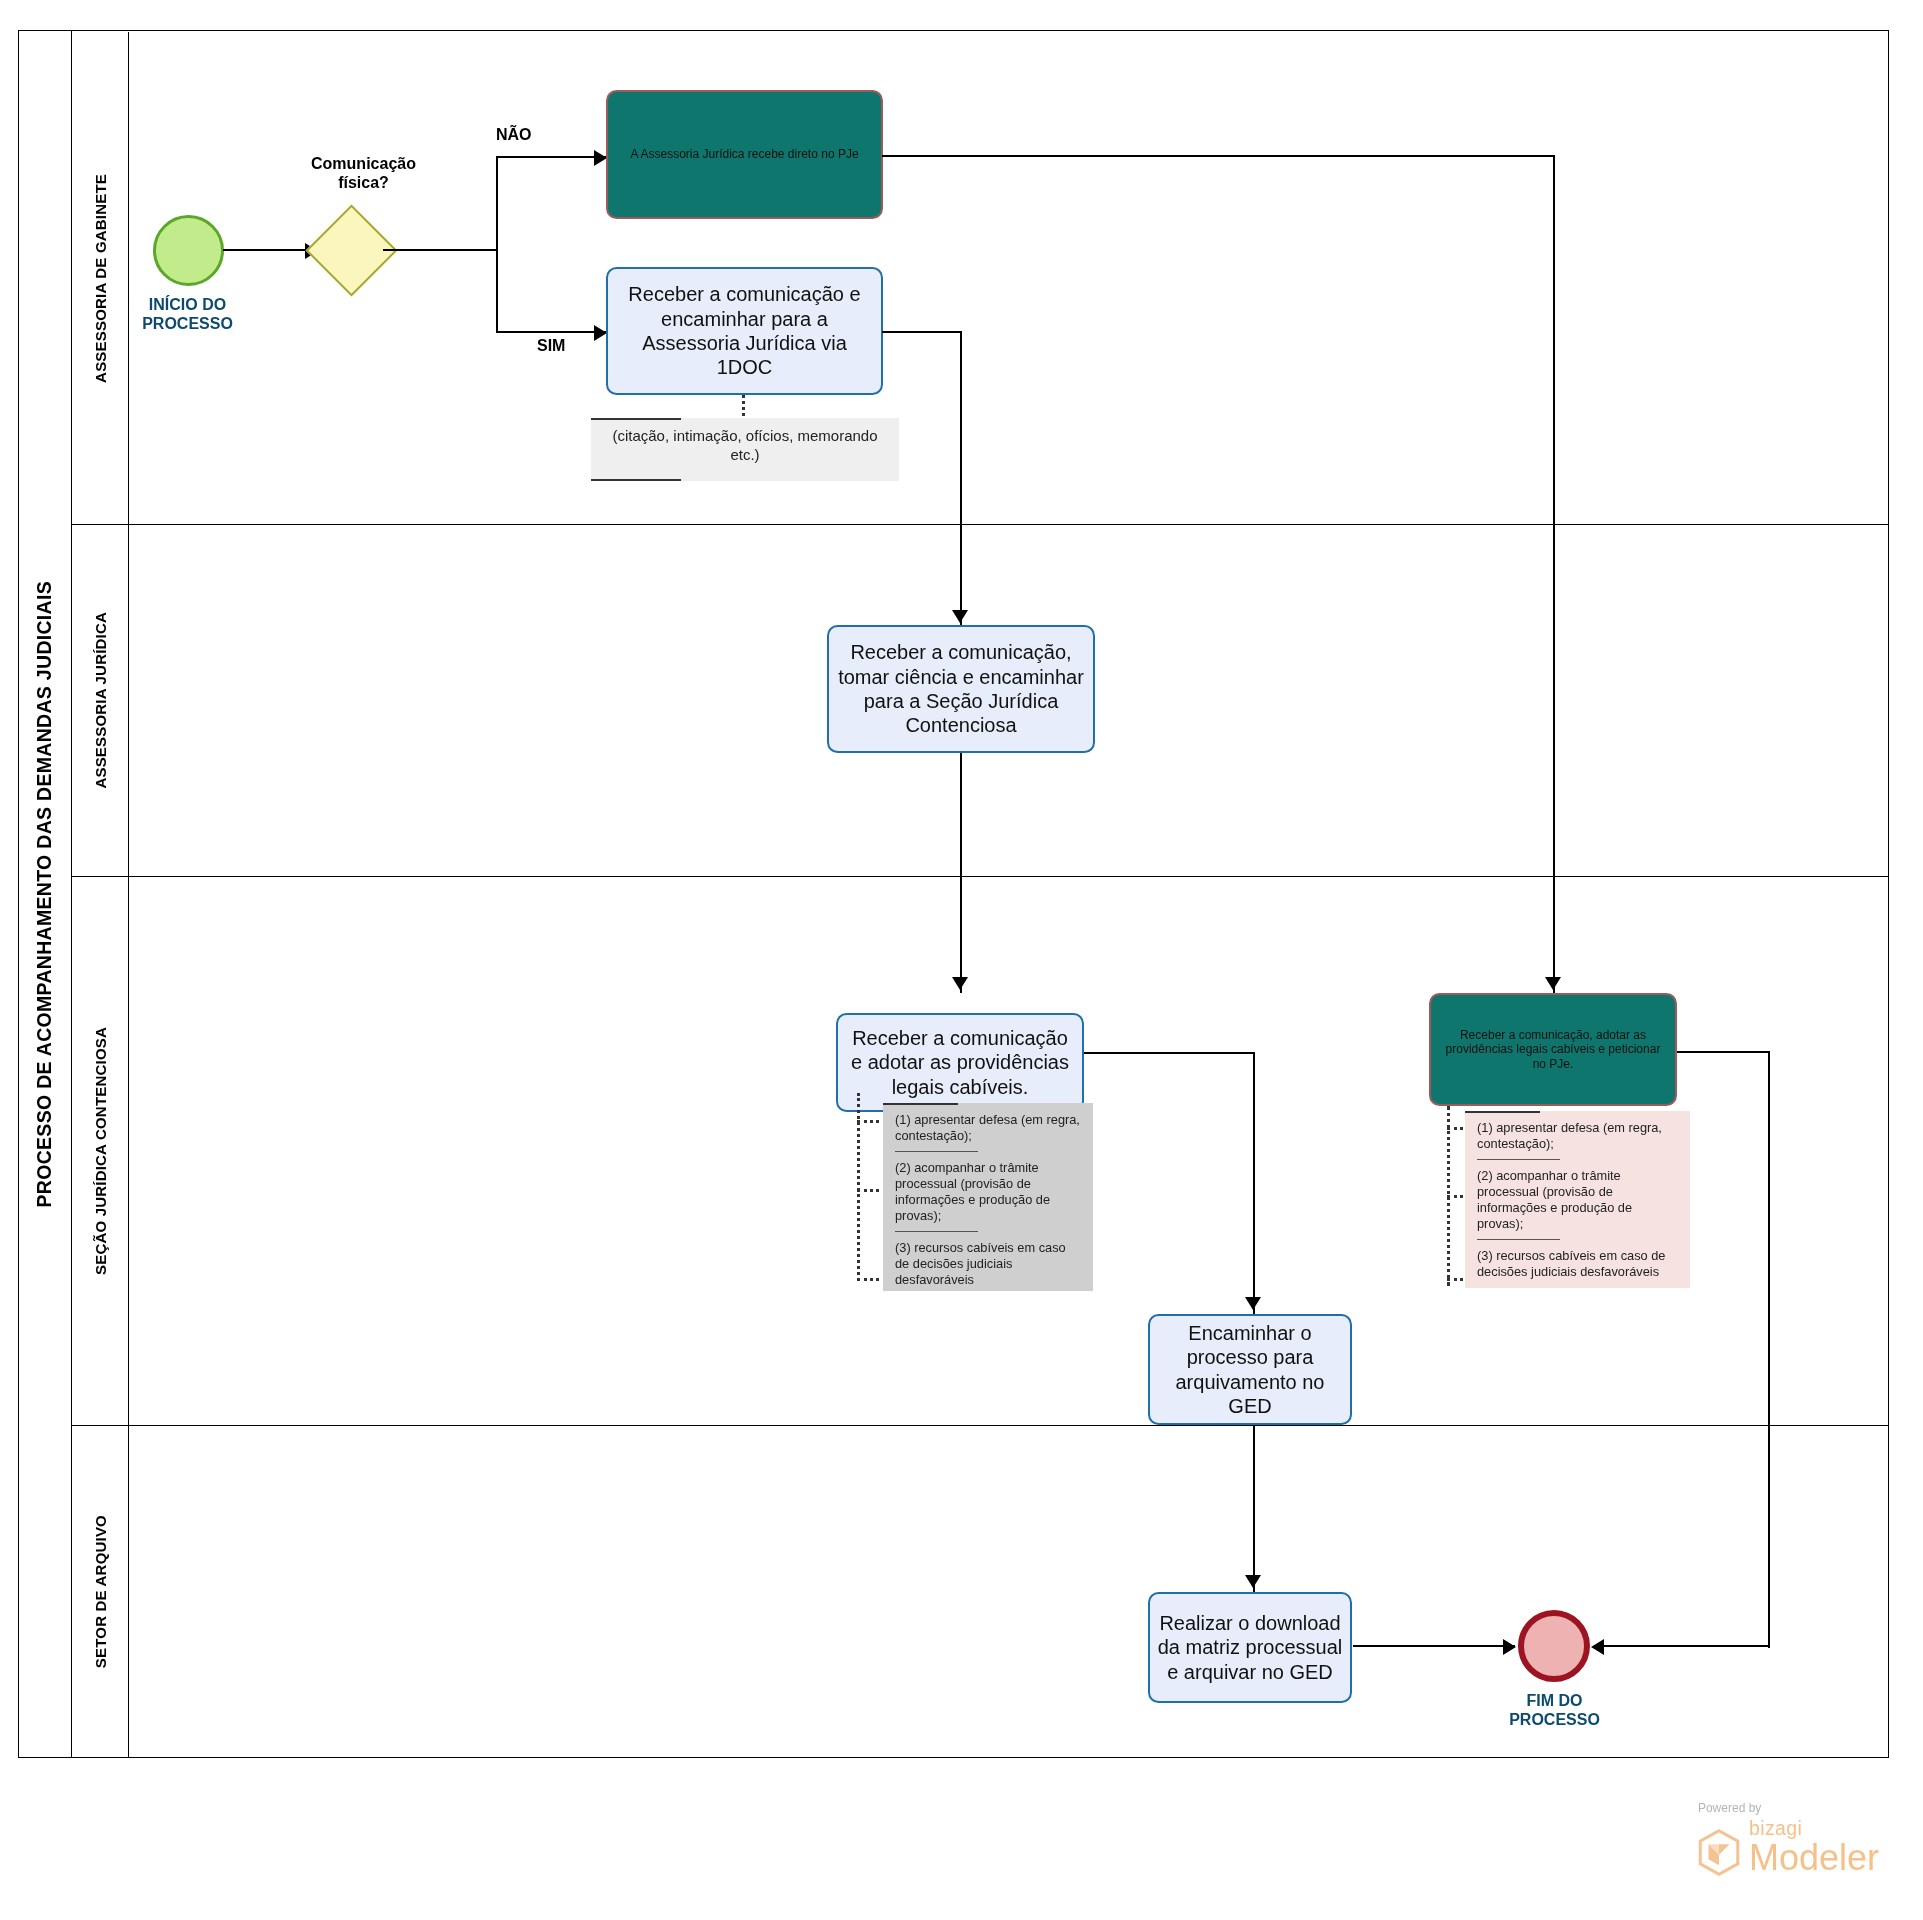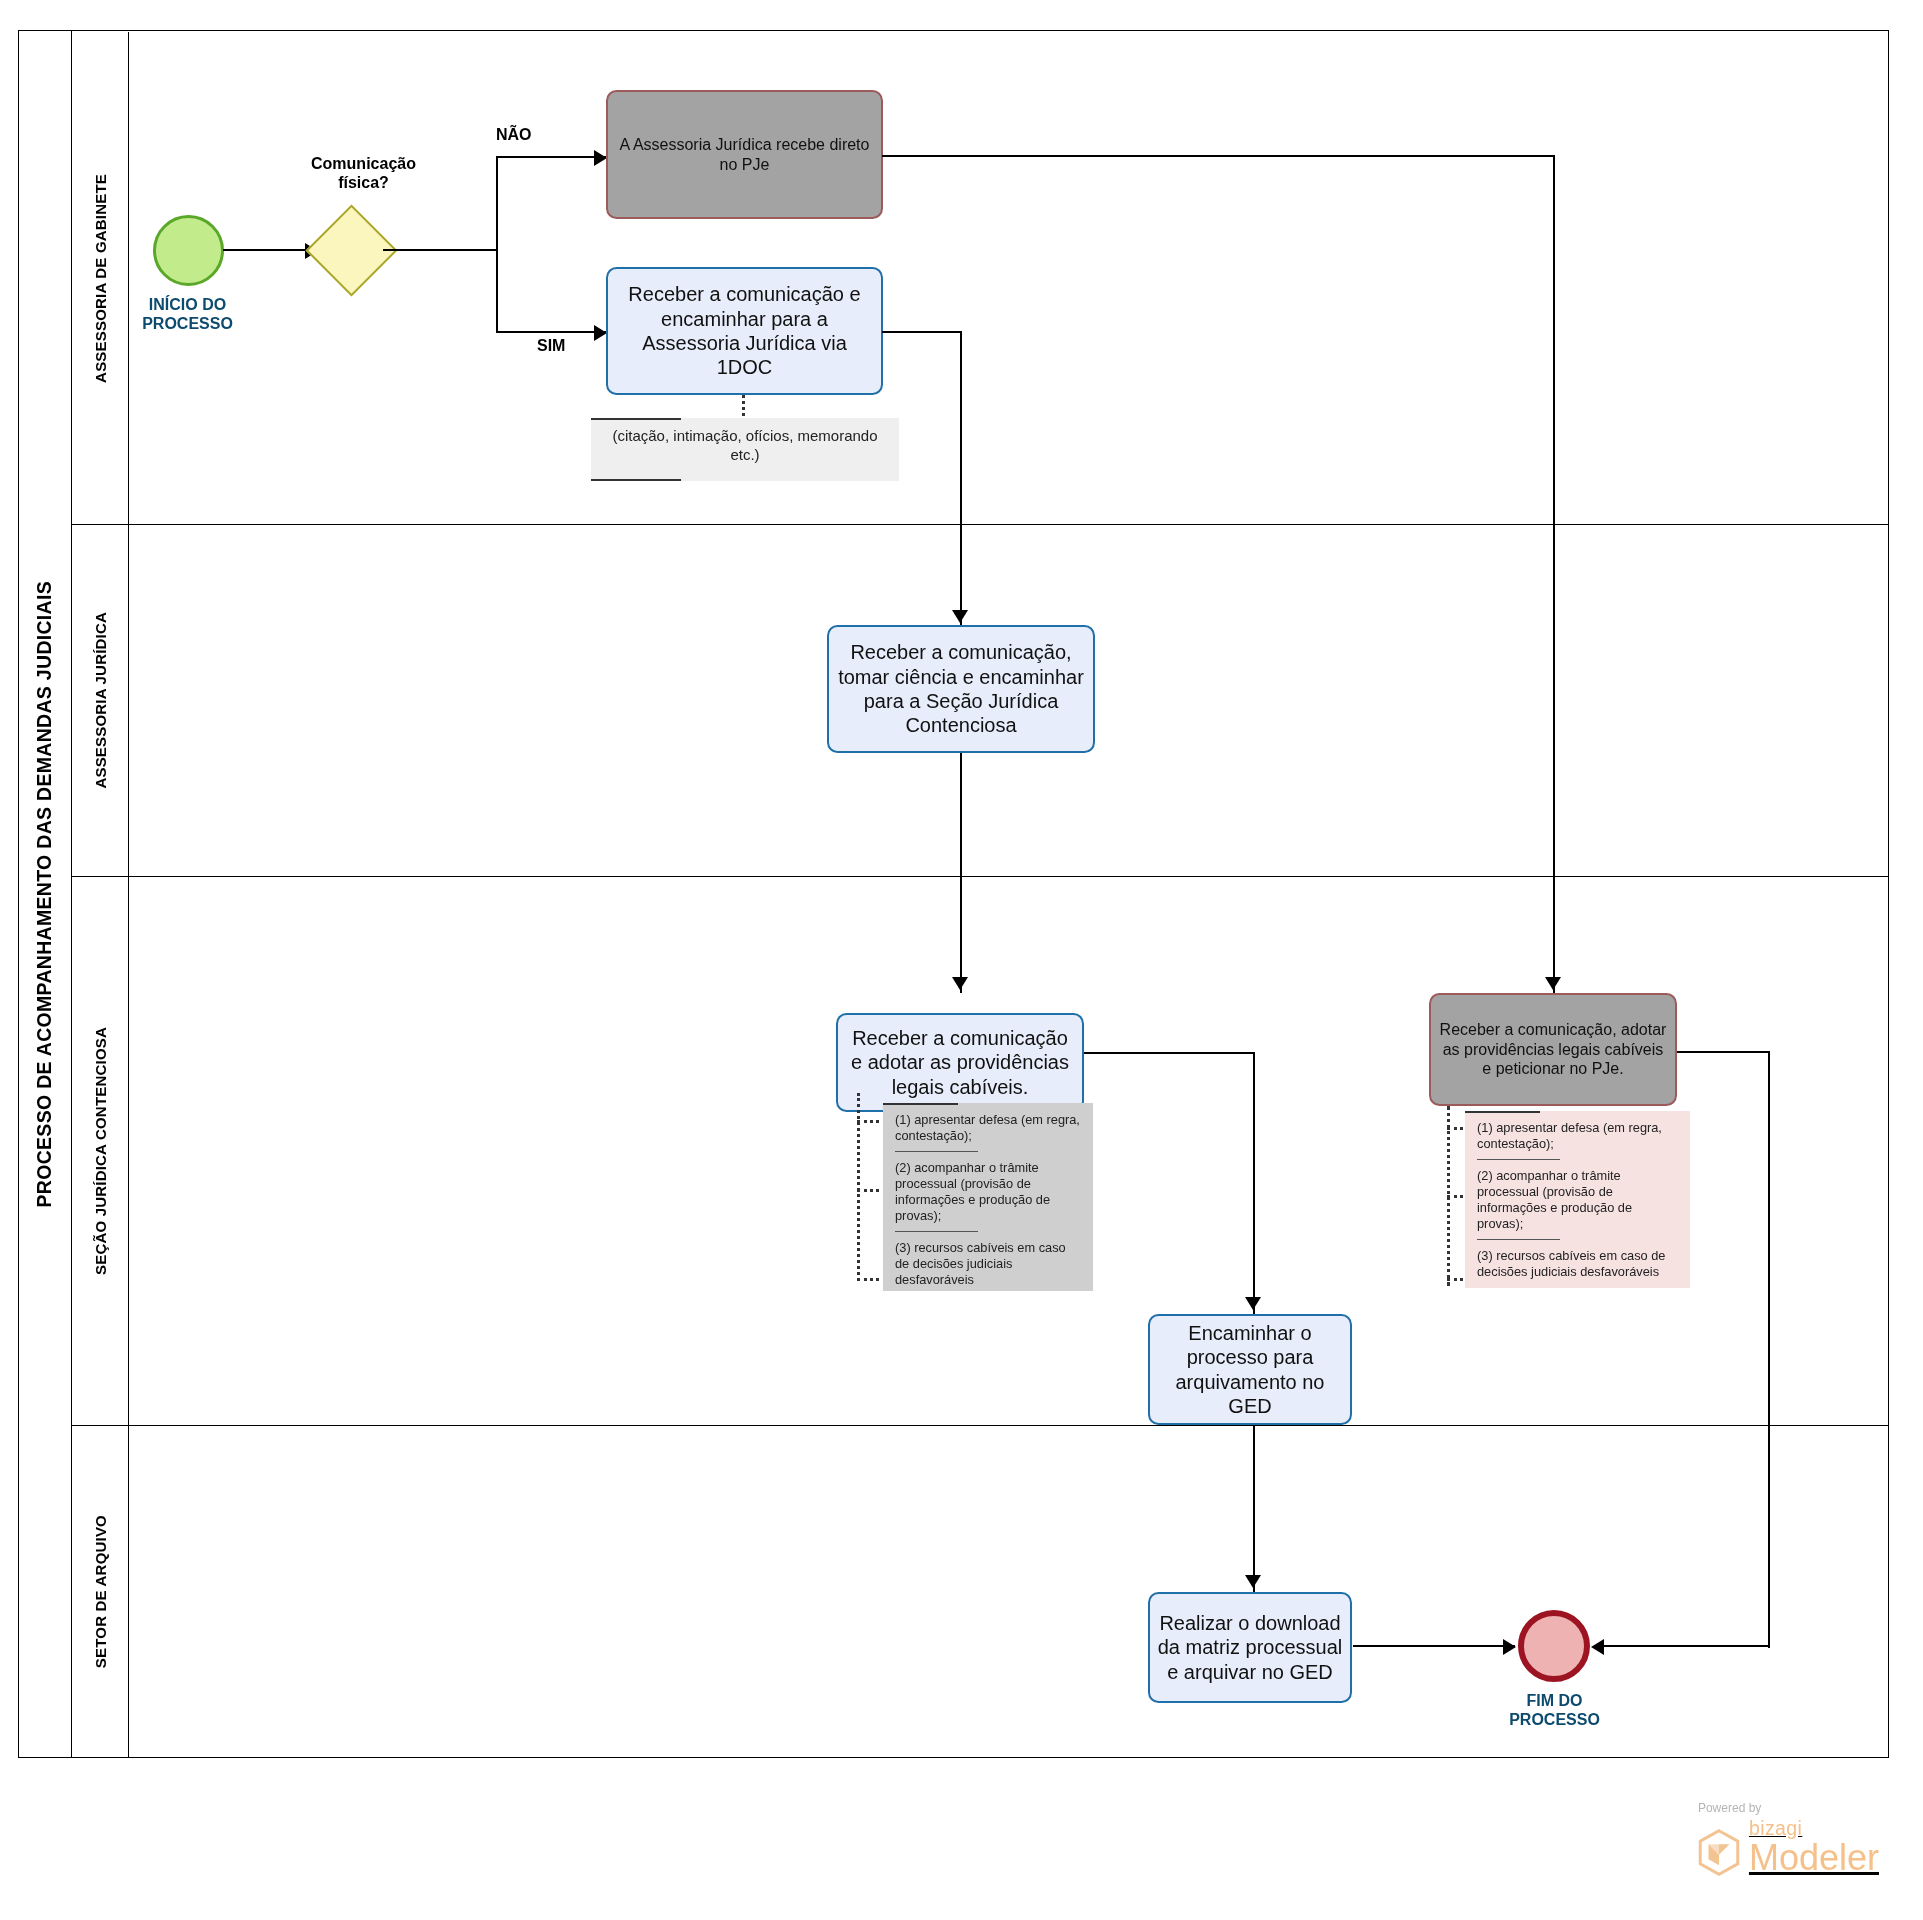--- a/index.html
+++ b/index.html
@@ -12,21 +12,21 @@
   .pool-title{writing-mode:vertical-rl;transform:rotate(180deg);font-weight:bold;font-size:19.5px;letter-spacing:0.3px;color:#000;white-space:nowrap;}
 
   .lane{position:absolute;left:72px;box-sizing:border-box;border-bottom:1.5px solid #000;}
   .lane.last{border-bottom:none;}
   .lane-band{position:absolute;left:0;top:0;width:57px;height:100%;border-right:1.5px solid #000;box-sizing:border-box;display:flex;align-items:center;justify-content:center;}
   .lane-label{writing-mode:vertical-rl;transform:rotate(180deg);font-weight:bold;font-size:15px;letter-spacing:0.2px;color:#000;white-space:nowrap;}
 
   
   .task{position:absolute;box-sizing:border-box;border-radius:10.5px;display:flex;align-items:center;justify-content:center;text-align:center;padding:4.5px 7.5px;line-height:1.22;color:#111;}
   .task.blue{background:#e8edfb;border:2.3px solid #1f6fa8;font-size:20px;}
-  .task.red{background:#a3a3a3;border:2.3px solid #9c5a5a;font-size:16px;text-align:center;}
+  .task.red{background:#0f766e;border:2.3px solid #9c5a5a;font-size:12px;text-align:center;}
 
   .start-ev{position:absolute;border-radius:50%;background:#c2ec8c;border:3.8px solid #5aa72a;box-sizing:border-box;}
   .end-ev{position:absolute;border-radius:50%;background:#eeb2b2;border:6.8px solid #9c1421;box-sizing:border-box;}
 
   .gateway{position:absolute;}
   .gw-diamond{width:100%;height:100%;background:#fbf6bd;border:2.3px solid #a8a52a;box-sizing:border-box;transform:rotate(45deg);}
 
   .ev-label{position:absolute;text-align:center;font-weight:bold;font-size:16px;line-height:1.2;color:#0c4a6e;}
   .gw-label{position:absolute;text-align:center;font-weight:bold;font-size:16px;line-height:1.2;color:#000;}
   .flow-label{position:absolute;font-weight:bold;font-size:16px;color:#000;}
@@ -51,21 +51,21 @@
   .arrow.left{border-top:8.3px solid transparent;border-bottom:8.3px solid transparent;border-right:13.5px solid #000;}
 
   .dotline{position:absolute;border-left:3px dotted #333;}
   .dotline.h{border-left:none;border-top:3px dotted #333;}
 
   
   .wm{position:absolute;right:45px;bottom:45px;text-align:left;}
   .wm-top{font-size:12px;color:#b5b5b5;margin-bottom:4.5px;}
   .wm-row{display:flex;align-items:flex-end;gap:9px;}
   .wm-hex{width:42px;height:47px;position:relative;}
-  .wm-text{line-height:1;text-decoration:underline;}
+  .wm-text{line-height:1;}
   .wm-bizagi{font-size:19.5px;color:#f5c08a;letter-spacing:0.4px;}
   .wm-modeler{font-size:36px;color:#f5c08a;margin-top:1.5px;}
 </style>
 </head>
 <body>
 
 <div id="canvas">
 
   <div class="pool-outer"></div>
 

